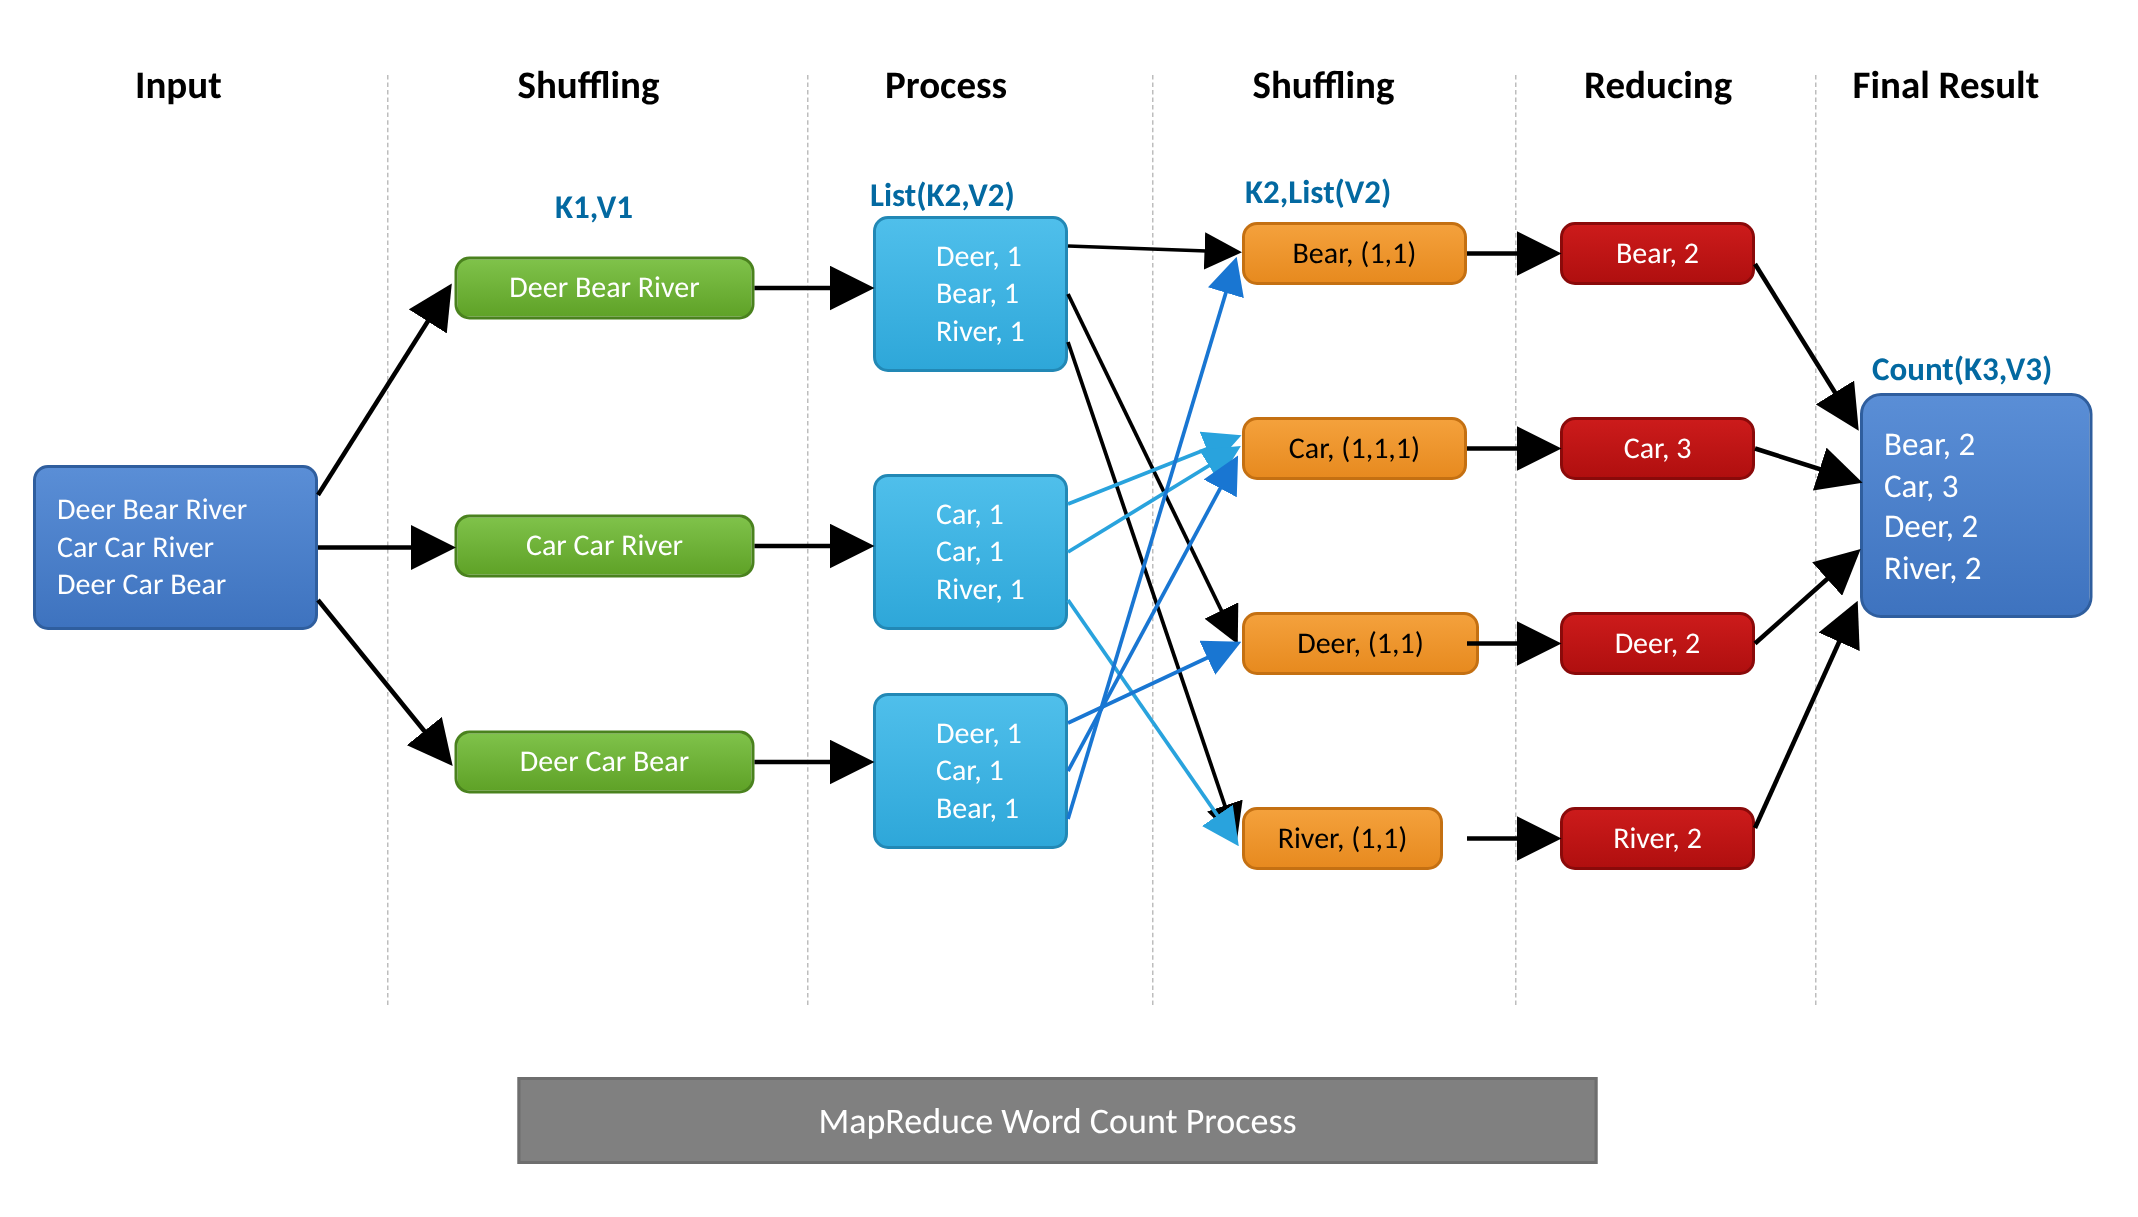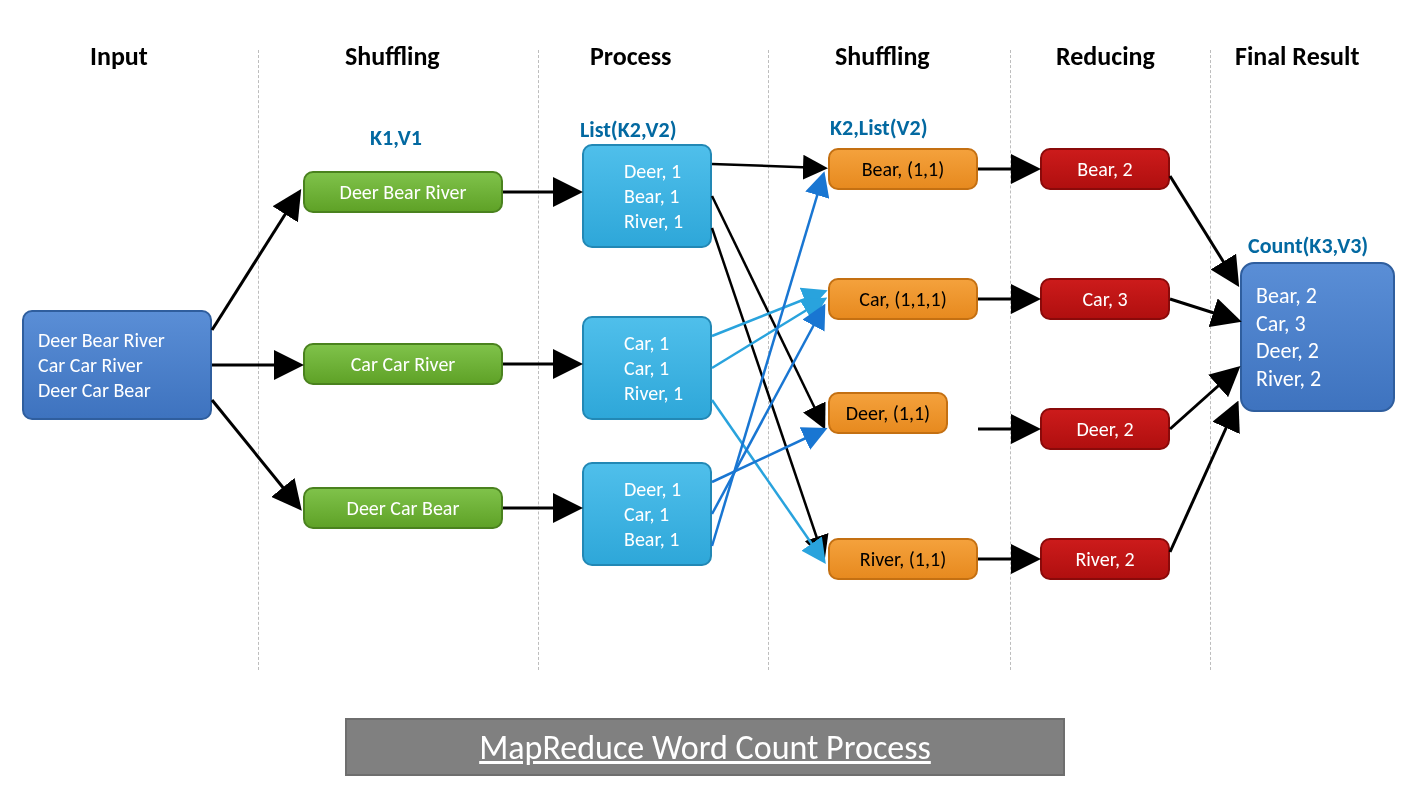--- a/index.html
+++ b/index.html
@@ -75,25 +75,24 @@
   }
   .title-bar {
     position: absolute;
     left: 345px;
     top: 718px;
     width: 720px;
     height: 58px;
     background: #808080;
     border: 2px solid #6e6e6e;
     color: #fff;
-    font-size: 34px;
+    font-size: 24px;
     display: flex;
     align-items: center;
     justify-content: center;
-    text-decoration: underline;
   }
   svg.arrows {
     position: absolute;
     inset: 0;
     width: 1425px;
     height: 811px;
     pointer-events: none;
   }
 </style>
 </head>
@@ -148,24 +147,24 @@
   <div>Car, 1</div>
   <div>Bear, 1</div>
 </div>
 
 <div class="box shuf-box center" style="left:828px; top:148px; width:150px; height:42px">
   <span>Bear, (1,1)</span>
 </div>
 <div class="box shuf-box center" style="left:828px; top:278px; width:150px; height:42px">
   <span>Car, (1,1,1)</span>
 </div>
-<div class="box shuf-box center" style="left:828px; top:392px; width:120px; height:42px">
+<div class="box shuf-box center" style="left:828px; top:408px; width:158px; height:42px">
   <span>Deer, (1,1)</span>
 </div>
-<div class="box shuf-box center" style="left:828px; top:538px; width:150px; height:42px">
+<div class="box shuf-box center" style="left:828px; top:538px; width:134px; height:42px">
   <span>River, (1,1)</span>
 </div>
 
 <div class="box red-box center" style="left:1040px; top:148px; width:130px; height:42px">
   <span>Bear, 2</span>
 </div>
 <div class="box red-box center" style="left:1040px; top:278px; width:130px; height:42px">
   <span>Car, 3</span>
 </div>
 <div class="box red-box center" style="left:1040px; top:408px; width:130px; height:42px">

